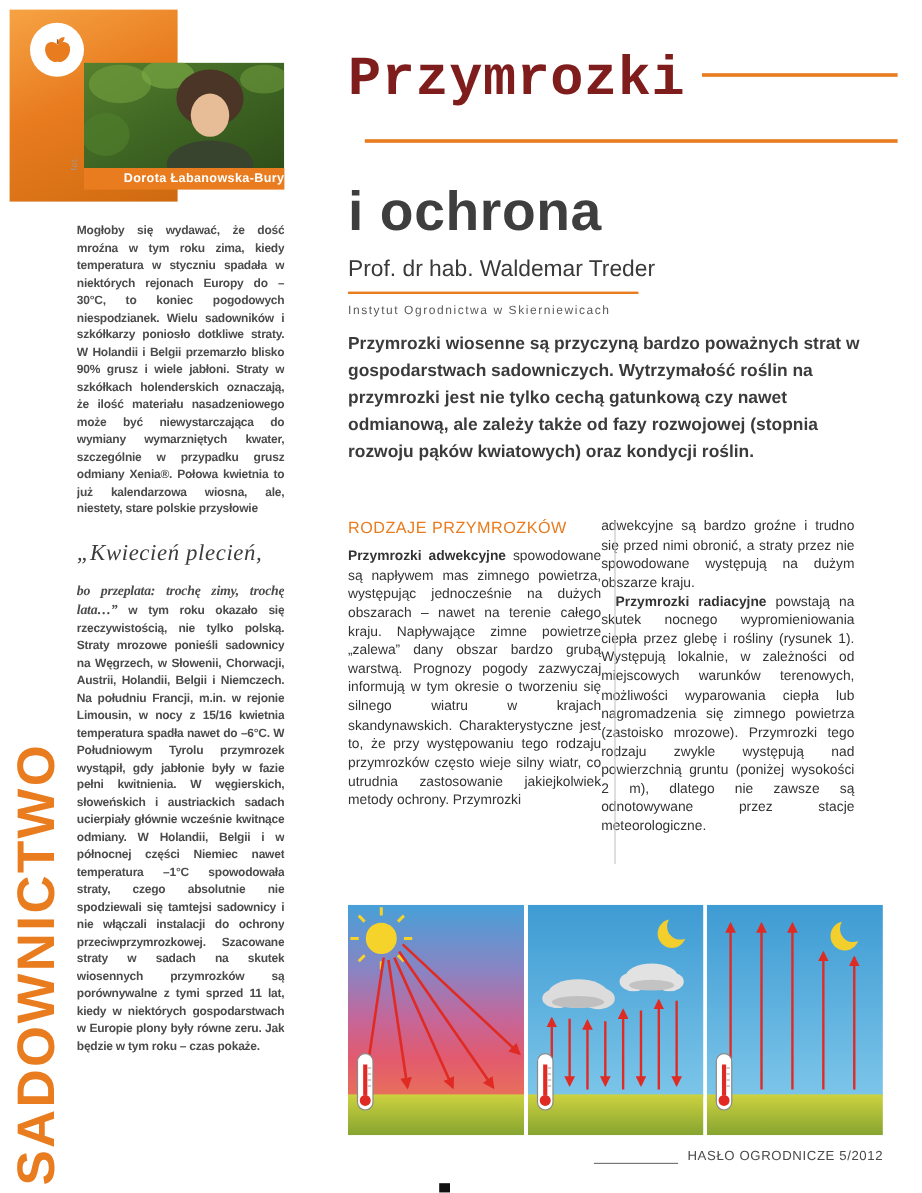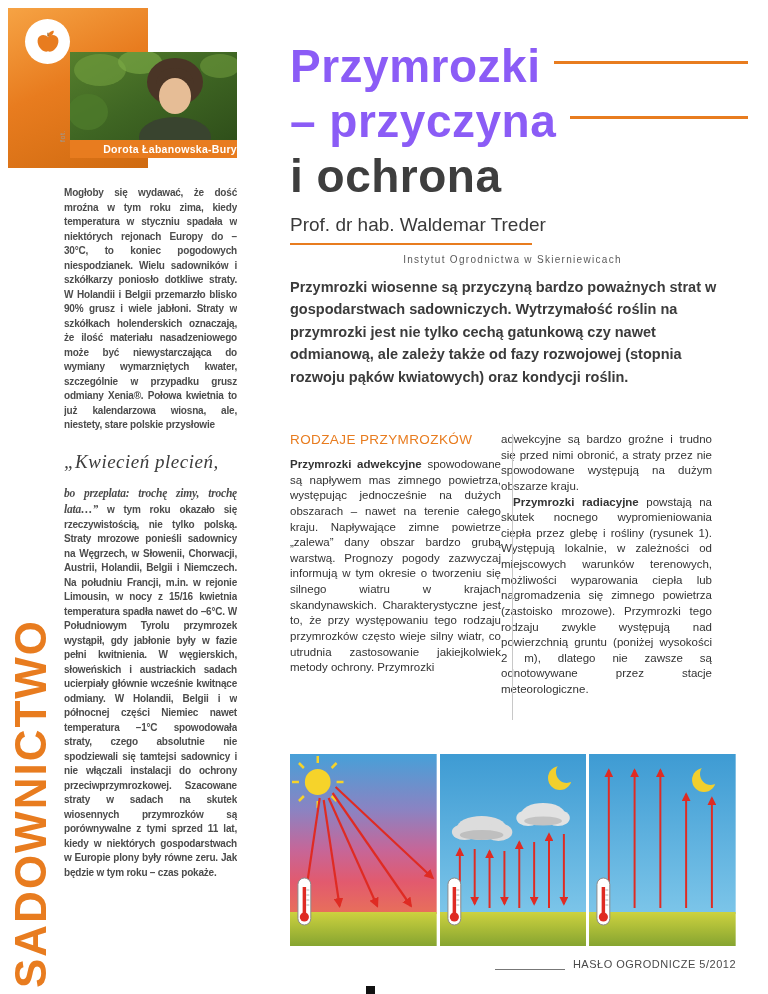--- a/index.html
+++ b/index.html
@@ -30,29 +30,29 @@
   .sb-quote-cont{font-family:"Liberation Serif",serif;font-style:italic;font-size:11.5px;}
 
   
   .vertical-label{position:absolute;left:6px;top:628px;height:360px;writing-mode:vertical-rl;
     transform:rotate(180deg);font-size:44px;font-weight:700;letter-spacing:2px;color:#e87c1f;}
 
   
   .title-block{position:absolute;left:290px;top:38px;width:458px;}
   .title-line{display:flex;align-items:center;height:55px;}
   .title-line .t{font-size:46px;font-weight:700;letter-spacing:0.5px;white-space:nowrap;}
-  .t-orange{color:#8b5cf6;}
+  .t-orange{color:#7f1d1d;font-family:Liberation Mono, monospace;}
   .t-dark{color:#3e3e3e;}
   .title-rule{flex:1;height:3px;background:#e87c1f;margin-left:14px;margin-top:-6px;}
 
   
   .author-block{position:absolute;left:290px;top:214px;width:445px;}
   .author-name{font-size:19px;color:#3a3a3a;}
   .author-rule{width:242px;height:2px;background:#e87c1f;margin-top:7px;}
-  .affiliation{margin-top:9px;font-size:10px;letter-spacing:1.3px;color:#5a5a5a;text-align:center;}
+  .affiliation{margin-top:9px;font-size:10px;letter-spacing:1.3px;color:#5a5a5a;}
 
   
   .lead{position:absolute;left:290px;top:276px;width:446px;font-size:14.5px;font-weight:700;
     color:#3b3b3b;line-height:1.55;}
 
   
   .columns{position:absolute;left:290px;top:432px;width:446px;display:flex;}
   .col{width:211px;}
   .sec-heading{margin:0 0 10px 0;font-size:13.5px;font-weight:400;color:#e87c1f;letter-spacing:0.4px;}
   .body-p{margin:0;font-size:11.5px;line-height:1.36;color:#333333;text-align:justify;}
@@ -117,21 +117,20 @@
   </div>
 
   <div class="vertical-label">SADOWNICTWO</div>
 
   <div class="title-block">
     <div class="title-line">
       <span class="t t-orange">Przymrozki</span>
       <span class="title-rule"></span>
     </div>
     <div class="title-line">
-      <span class="t t-orange">– przyczyna</span>
       <span class="title-rule"></span>
     </div>
     <div class="title-line">
       <span class="t t-dark">i ochrona</span>
     </div>
   </div>
 
   <div class="author-block">
     <div class="author-name">Prof. dr hab. Waldemar Treder</div>
     <div class="author-rule"></div>

